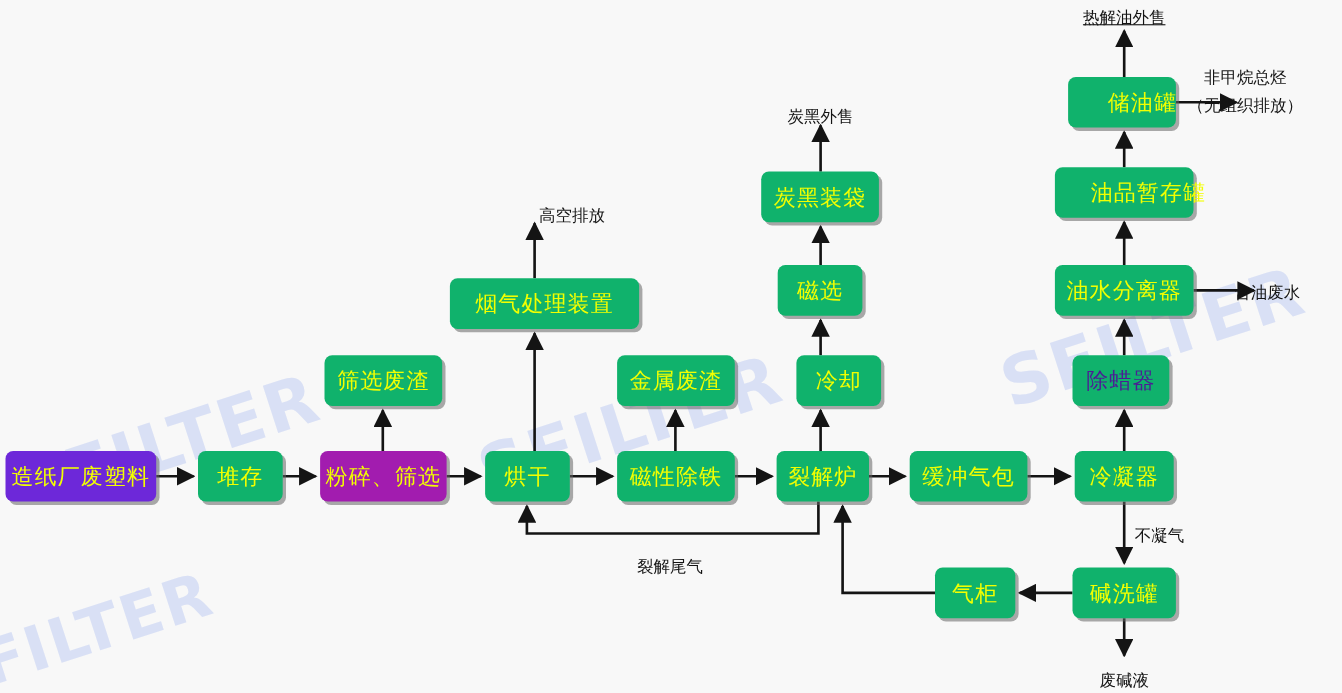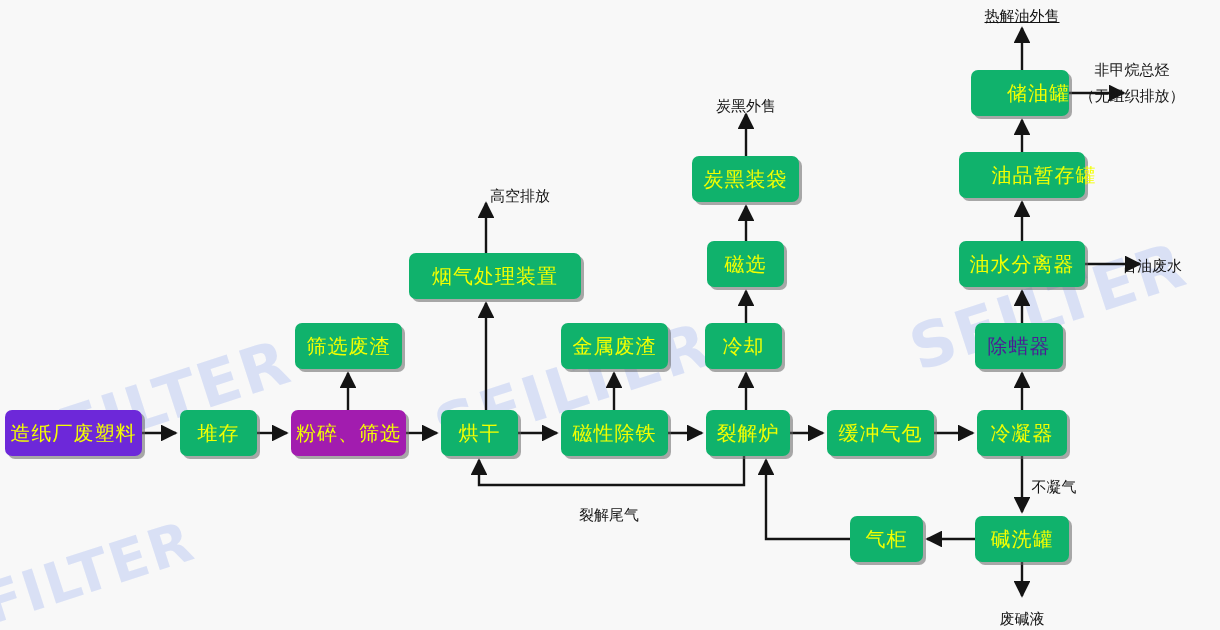--- a/index.html
+++ b/index.html
@@ -126,21 +126,21 @@
   <div id="node-layer">
       <div class="node" style="left: 5px; top: 410px; width: 137px; height: 46px; background: #6d28d9; color: rgb(242, 255, 0);">造纸厂废塑料</div>
       <div class="node" style="left: 180px; top: 410px; width: 77px; height: 46px; background: rgb(16, 178, 108); color: rgb(242, 255, 0);">堆存</div>
       <div class="node" style="left: 291px; top: 410px; width: 115px; height: 46px; background: #a21caf; color: rgb(242, 255, 0);">粉碎、筛选</div>
       <div class="node" style="left: 295px; top: 323px; width: 107px; height: 46px; background: rgb(16, 178, 108); color: rgb(242, 255, 0);">筛选废渣</div>
       <div class="node" style="left: 441px; top: 410px; width: 77px; height: 46px; background: rgb(16, 178, 108); color: rgb(242, 255, 0);">烘干</div>
       <div class="node" style="left: 409px; top: 253px; width: 172px; height: 46px; background: rgb(16, 178, 108); color: rgb(242, 255, 0);">烟气处理装置</div>
       <div class="node" style="left: 561px; top: 410px; width: 107px; height: 46px; background: rgb(16, 178, 108); color: rgb(242, 255, 0);">磁性除铁</div>
       <div class="node" style="left: 561px; top: 323px; width: 107px; height: 46px; background: rgb(16, 178, 108); color: rgb(242, 255, 0);">金属废渣</div>
       <div class="node" style="left: 706px; top: 410px; width: 84px; height: 46px; background: rgb(16, 178, 108); color: rgb(242, 255, 0);">裂解炉</div>
-      <div class="node" style="left: 705px; top: 323px; width: 77px; height: 46px; background: rgb(16, 178, 108); color: rgb(242, 255, 0);">冷却</div>
+      <div class="node" style="left: 724px; top: 323px; width: 77px; height: 46px; background: rgb(16, 178, 108); color: rgb(242, 255, 0);">冷却</div>
       <div class="node" style="left: 707px; top: 241px; width: 77px; height: 46px; background: rgb(16, 178, 108); color: rgb(242, 255, 0);">磁选</div>
       <div class="node" style="left: 692px; top: 156px; width: 107px; height: 46px; background: rgb(16, 178, 108); color: rgb(242, 255, 0);">炭黑装袋</div>
       <div class="node" style="left: 827px; top: 410px; width: 107px; height: 46px; background: rgb(16, 178, 108); color: rgb(242, 255, 0);">缓冲气包</div>
       <div class="node" style="left: 977px; top: 410px; width: 90px; height: 46px; background: rgb(16, 178, 108); color: rgb(242, 255, 0);">冷凝器</div>
       <div class="node" style="left: 975px; top: 516px; width: 94px; height: 46px; background: rgb(16, 178, 108); color: rgb(242, 255, 0);">碱洗罐</div>
       <div class="node" style="left: 850px; top: 516px; width: 73px; height: 46px; background: rgb(16, 178, 108); color: rgb(242, 255, 0);">气柜</div>
       <div class="node" style="left: 975px; top: 323px; width: 88px; height: 46px; background: rgb(16, 178, 108); color: #4c1d95;">除蜡器</div>
       <div class="node" style="left: 959px; top: 241px; width: 126px; height: 46px; background: rgb(16, 178, 108); color: rgb(242, 255, 0);">油水分离器</div>
       <div class="node" style="left: 959px; top: 152px; width: 126px; height: 46px; background: rgb(16, 178, 108); color: rgb(242, 255, 0); padding-left: 44px;">油品暂存罐</div>
       <div class="node" style="left: 971px; top: 70px; width: 98px; height: 46px; background: rgb(16, 178, 108); color: rgb(242, 255, 0); padding-left: 37px;">储油罐</div>

